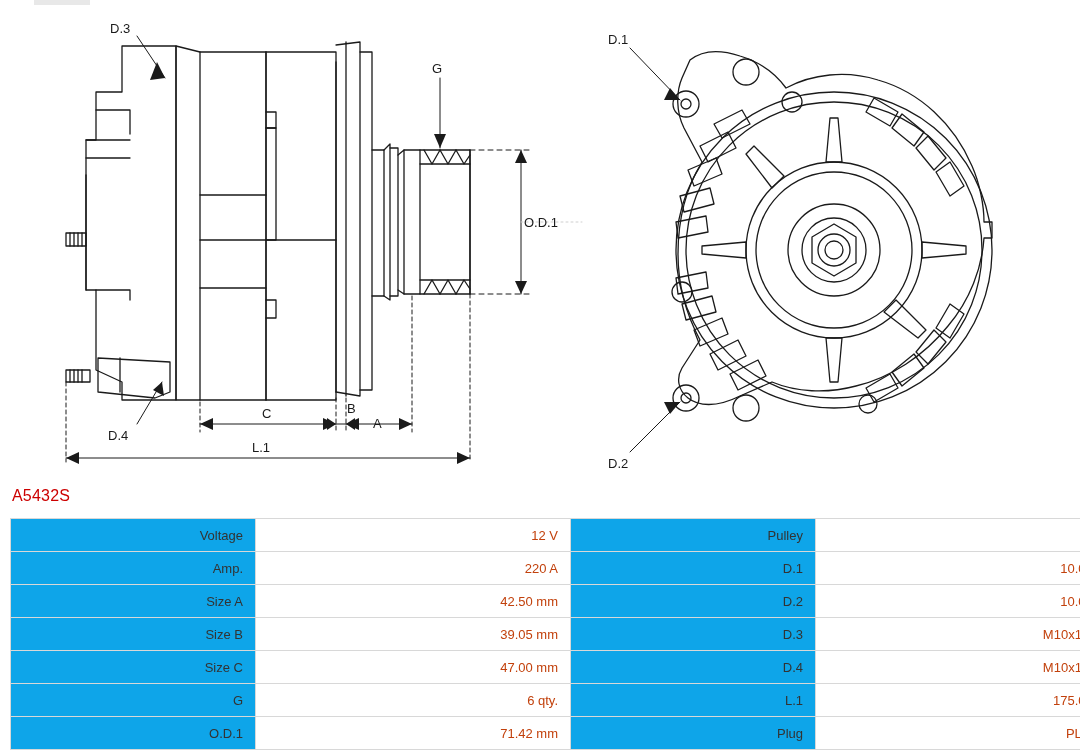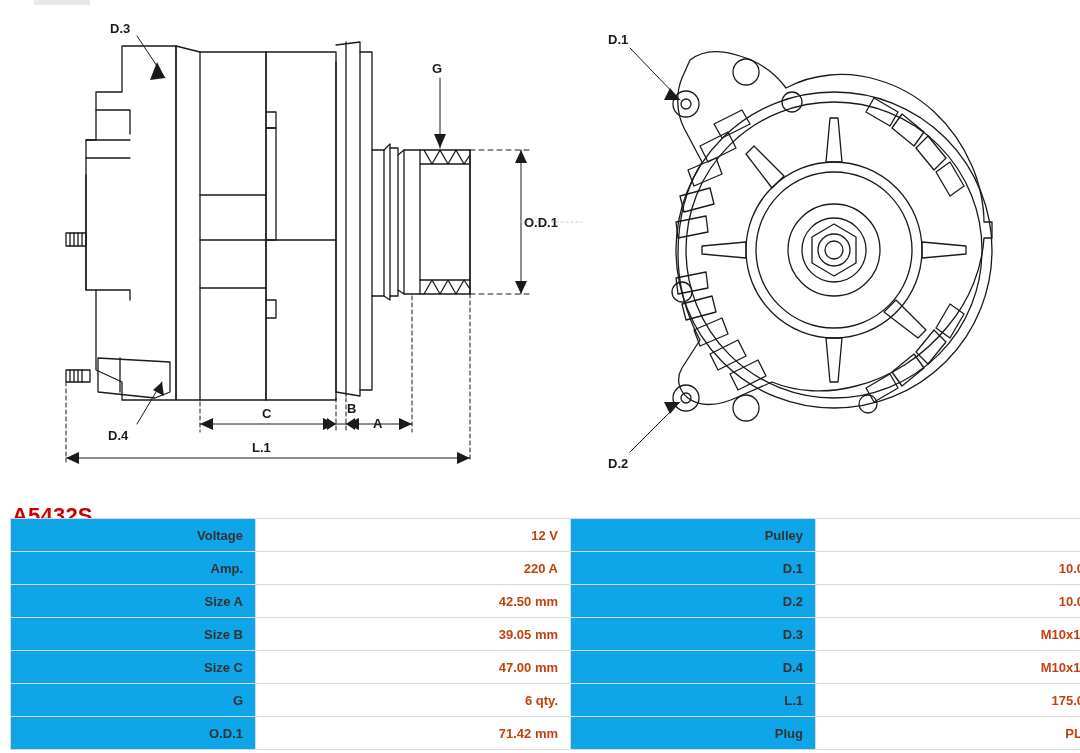--- a/index.html
+++ b/index.html
@@ -12,40 +12,38 @@
     height: 753px;
     font-family: "Liberation Sans", sans-serif;
     color: #1a1a1a;
     position: relative;
     overflow: hidden;
   }
   #page {
     position: relative;
     width: 1076px;
     height: 753px;
-    font-weight: bold;
   }
   .diagram-area {
     position: absolute;
     left: 0;
     top: 0;
     width: 1080px;
     height: 480px;
   }
   .diagram-area svg {
     display: block;
   }
   .part-title {
     position: absolute;
     left: 12px;
     top: 487px;
-    font-size: 22px;
+    font-size: 16px;
     color: #cc0000;
     letter-spacing: 0.2px;
-    margin-top: 16px;
   }
   .spec-table {
     position: absolute;
     left: 10px;
     top: 518px;
     width: 1060px;
     border-collapse: collapse;
     table-layout: fixed;
   }
   .spec-table td {

